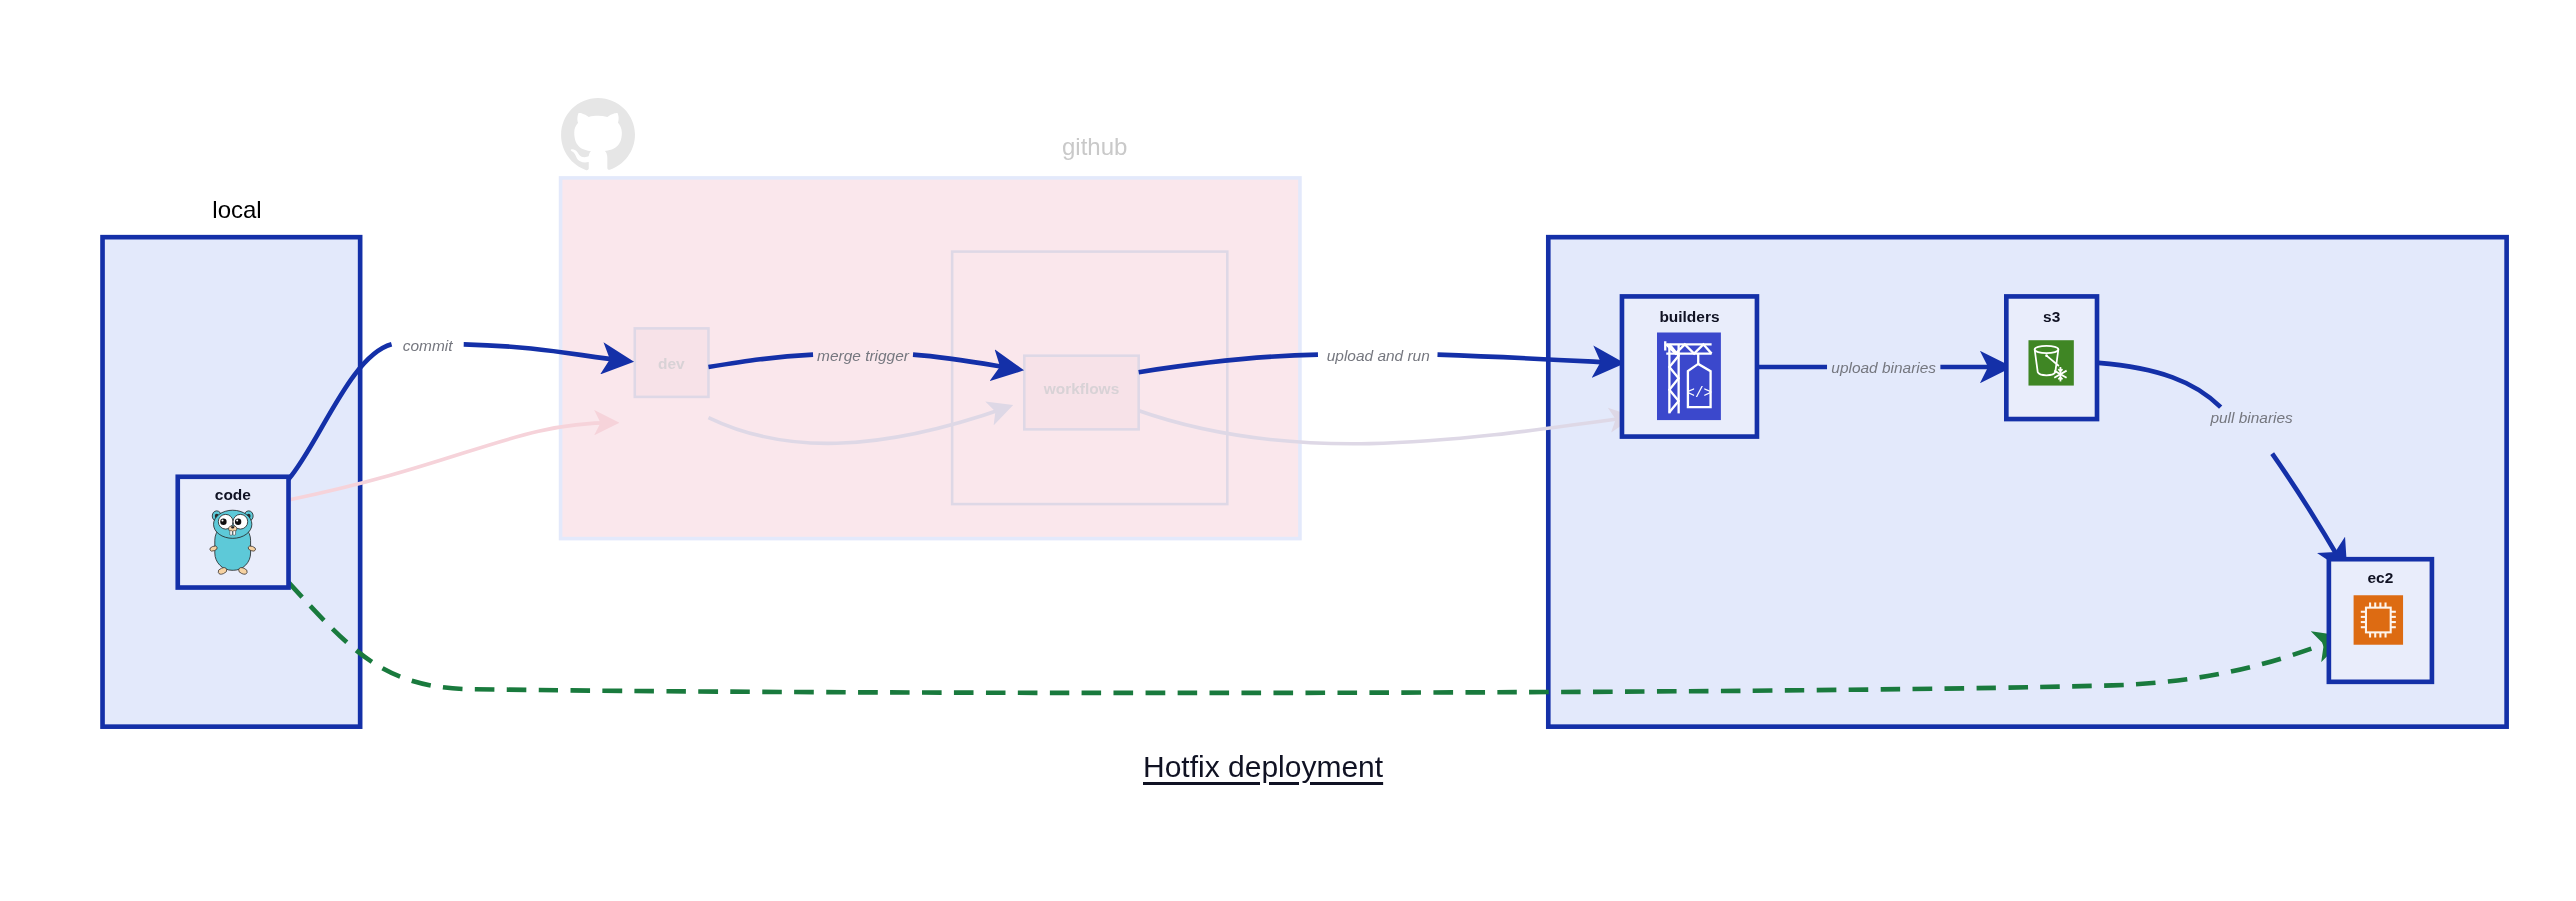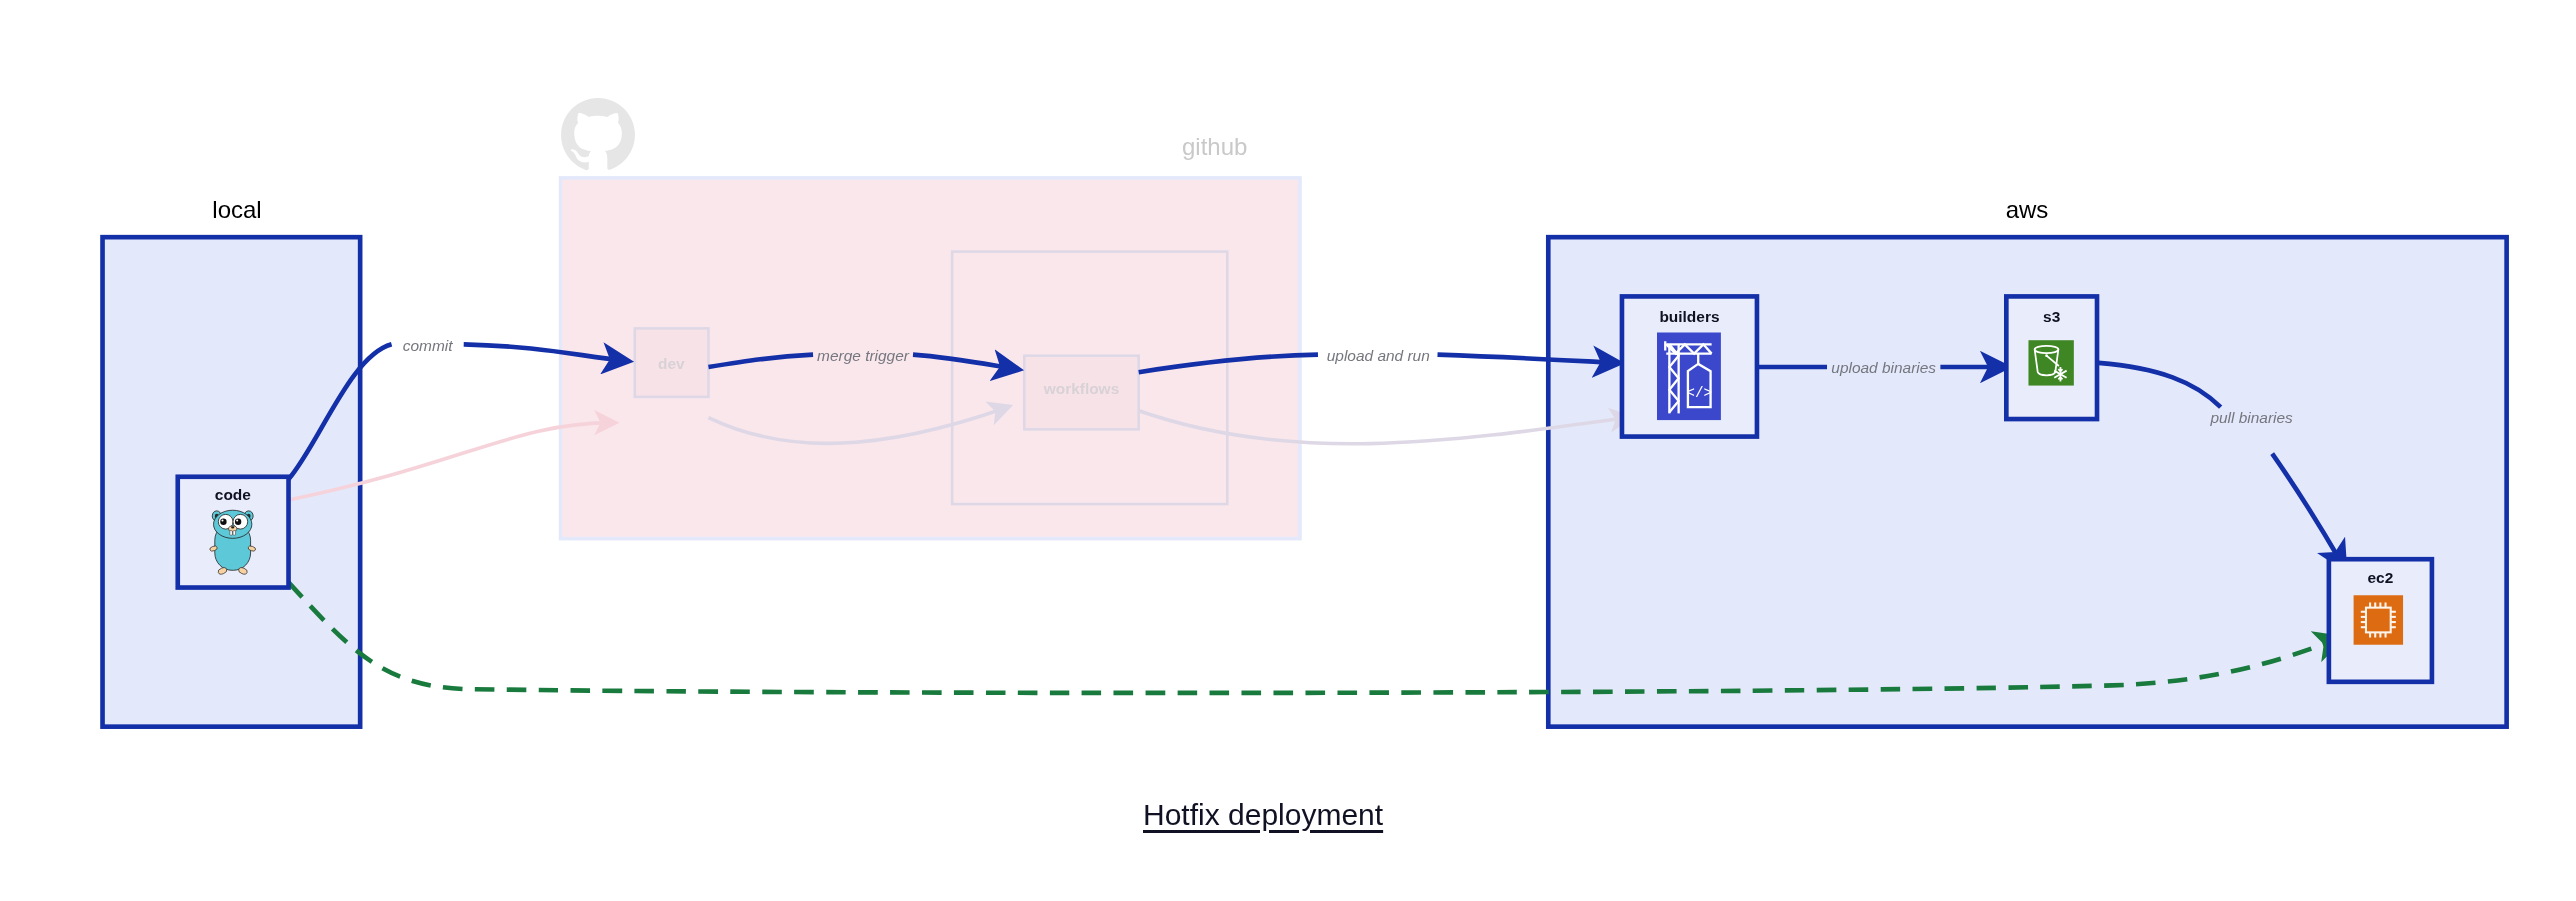--- a/index.html
+++ b/index.html
@@ -55,35 +55,33 @@
     fill: #75777f;
   }
   .diagram-title {
     position: absolute;
     font-size: 30px;
     color: #101223;
     text-decoration: underline;
     text-underline-offset: 5.2px;
     white-space: nowrap;
     font-family: "Liberation Sans", sans-serif;
-    margin-top: 48px;
   }
 </style>
 </head>
 <body>
 
 <div id="stage">
 
   <div class="grp-label" style="left:103px; top:196px; width:268px;">local</div>
 
-  <div class="grp-label ghost" style="left:1182px; top:133px; width:206px; text-align:left;">github</div>
+  <div class="grp-label ghost" style="left:1062px; top:133px; width:206px; text-align:left;">github</div>
 
   <div class="grp-label ghost" style="left:943px; top:214px; width:289px;">master</div>
 
-  <div class="grp-label" style="left:1548px; top:196px; width:958px;">aws</div>
 
   <div class="diagram-title" style="left:1143px; top:750px;">Hotfix deployment</div>
 
   <svg class="layer" viewBox="0 0 5054 1750" xmlns="http://www.w3.org/2000/svg">
     <defs>
       <marker id="arrow-blue" viewBox="0 0 12 12" refX="9" refY="6" markerWidth="7" markerHeight="7" orient="auto-start-reverse">
         <path d="M 0 0 L 12 6 L 0 12 L 3 6 z" fill="#1430a8"></path>
       </marker>
       <marker id="arrow-green" viewBox="0 0 12 12" refX="9" refY="6" markerWidth="7" markerHeight="7" orient="auto-start-reverse">
         <path d="M 0 0 L 12 6 L 0 12 L 3 6 z" fill="#197a3d"></path>

